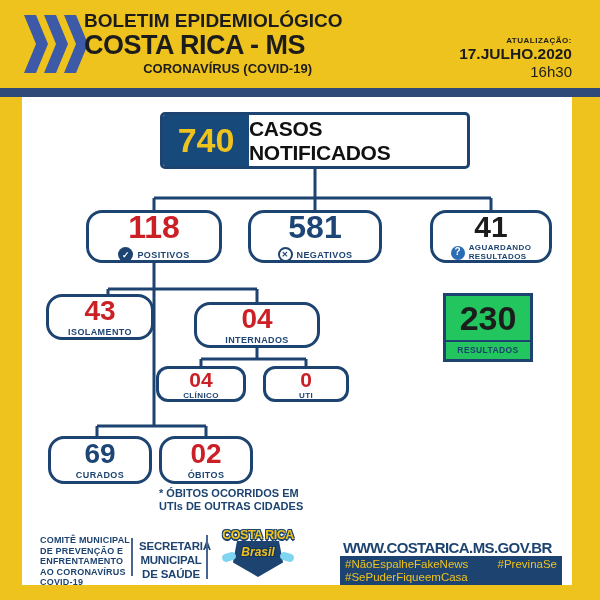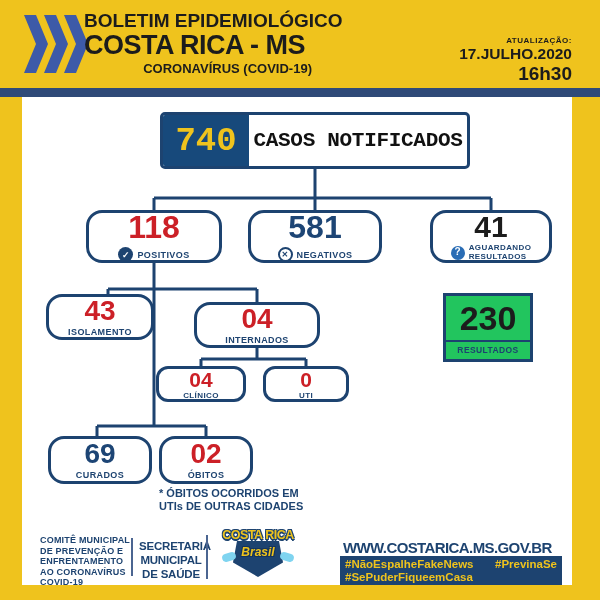--- a/index.html
+++ b/index.html
@@ -11,38 +11,38 @@
   .header { position:absolute; left:0; top:0; width:600px; height:88px; background:#efc31d; }
   .chevrons { position:absolute; left:24px; top:15px; }
   .navy-strip { position:absolute; left:0; top:88px; width:600px; height:9px; background:#2f4a78; }
   .title-block { position:absolute; left:84px; top:10px; width:228px; color:#1c1c1c; }
   .title-l1 { font-size:19px; font-weight:bold; white-space:nowrap; letter-spacing:0px; }
   .title-l2 { font-size:27px; font-weight:800; letter-spacing:-0.5px; white-space:nowrap; margin-top:-2px; }
   .title-l3 { font-size:13px; font-weight:bold; text-align:right; white-space:nowrap; margin-top:0px; }
   .update-block { position:absolute; right:28px; top:36px; text-align:right; color:#1c1c1c; }
   .update-label { font-size:8px; font-weight:bold; letter-spacing:0.5px; }
   .update-date { font-size:15.5px; font-weight:800; white-space:nowrap; }
-  .update-time { font-size:19px; font-weight:700; }
+  .update-time { font-size:15px; font-weight:400; }
 
   
   .panel { position:absolute; left:22px; top:97px; width:550px; height:488px; background:#ffffff; }
 
   
   .connectors { position:absolute; left:0; top:0; }
 
   
   .fbox { position:absolute; background:#fff; border:3px solid #1d4370; border-radius:16px;
           display:flex; flex-direction:column; align-items:center; justify-content:center; }
   .fbox .num { font-weight:800; line-height:1; }
   .fbox .lab { font-size:9px; font-weight:bold; color:#1d4370; letter-spacing:0.4px;
                display:flex; align-items:center; gap:4px; margin-top:4px; white-space:nowrap; }
   .red { color:#cc2027; } .navy { color:#1d4575; } .black { color:#1c1c1c; }
 
   .top-box { position:absolute; left:160px; top:112px; width:310px; height:57px;
-             border:3px solid #1d4370; border-radius:5px; background:#fff; display:flex; overflow:hidden;font-family:Liberation Mono, monospace; }
+             border:3px solid #1d4370; border-radius:5px; background:#fff; display:flex; overflow:hidden; }
   .top-box .num-cell { width:86px; background:#17497b; color:#efc31d; display:flex;
                        align-items:center; justify-content:center; font-size:34px; font-weight:800; }
   .top-box .lab-cell { flex:1; display:flex; align-items:center; justify-content:center;
                        font-size:21px; font-weight:800; color:#111; letter-spacing:-0.3px; }
 
   .icon-circle { width:15px; height:15px; border-radius:50%; display:inline-flex;
                  align-items:center; justify-content:center; flex:0 0 auto; }
   .icon-check { background:#1d4370; color:#fff; font-size:9px; font-weight:bold; }
   .icon-x { background:#fff; border:2px solid #1d4370; color:#1d4370; font-size:8px; font-weight:bold; width:15px; height:15px; }
   .icon-q { background:#2a6db5; color:#fff; font-size:10px; font-weight:bold; width:14px; height:14px; }
@@ -72,21 +72,21 @@
   .logo .splash-l, .logo .splash-r { position:absolute; top:26px; width:14px; height:8px;
                   background:#7fd4f0; border-radius:4px; transform:rotate(-18deg); }
   .logo .splash-l { left:10px; } .logo .splash-r { right:10px; transform:rotate(18deg); }
   .logo .logo-brasil { position:absolute; left:0; top:18px; width:92px; text-align:center; font-size:12px;
                   font-weight:800; font-style:italic; color:#efc31d;
                   text-shadow:-1px -1px 0 #16345a, 1px -1px 0 #16345a, -1px 1px 0 #16345a, 1px 1px 0 #16345a; }
   .info-label { position:absolute; left:343px; top:525px; font-size:12.5px; font-weight:bold; color:#1d4370; }
   .website { position:absolute; left:343px; top:539px; font-size:15px; font-weight:bold; color:#1d4370;
              letter-spacing:-0.6px; white-space:nowrap; }
   .hashtag-box { position:absolute; left:340px; top:556px; width:222px; height:29px; background:#1d4370;
-                 color:#efc31d; font-size:11.5px; font-weight:bold; padding:2px 5px; line-height:13px; }
+                 color:#efc31d; font-size:11.5px; font-weight:normal; padding:2px 5px; line-height:13px; }
   .hashtag-row1 { display:flex; justify-content:space-between; }
   .bottom-strip { position:absolute; left:0; top:585px; width:600px; height:15px; background:#efc31d; }
 </style>
 </head>
 <body>
 
 <div class="page">
 
   <div class="header">
     <svg class="chevrons" width="64" height="58" viewBox="0 0 64 58">

